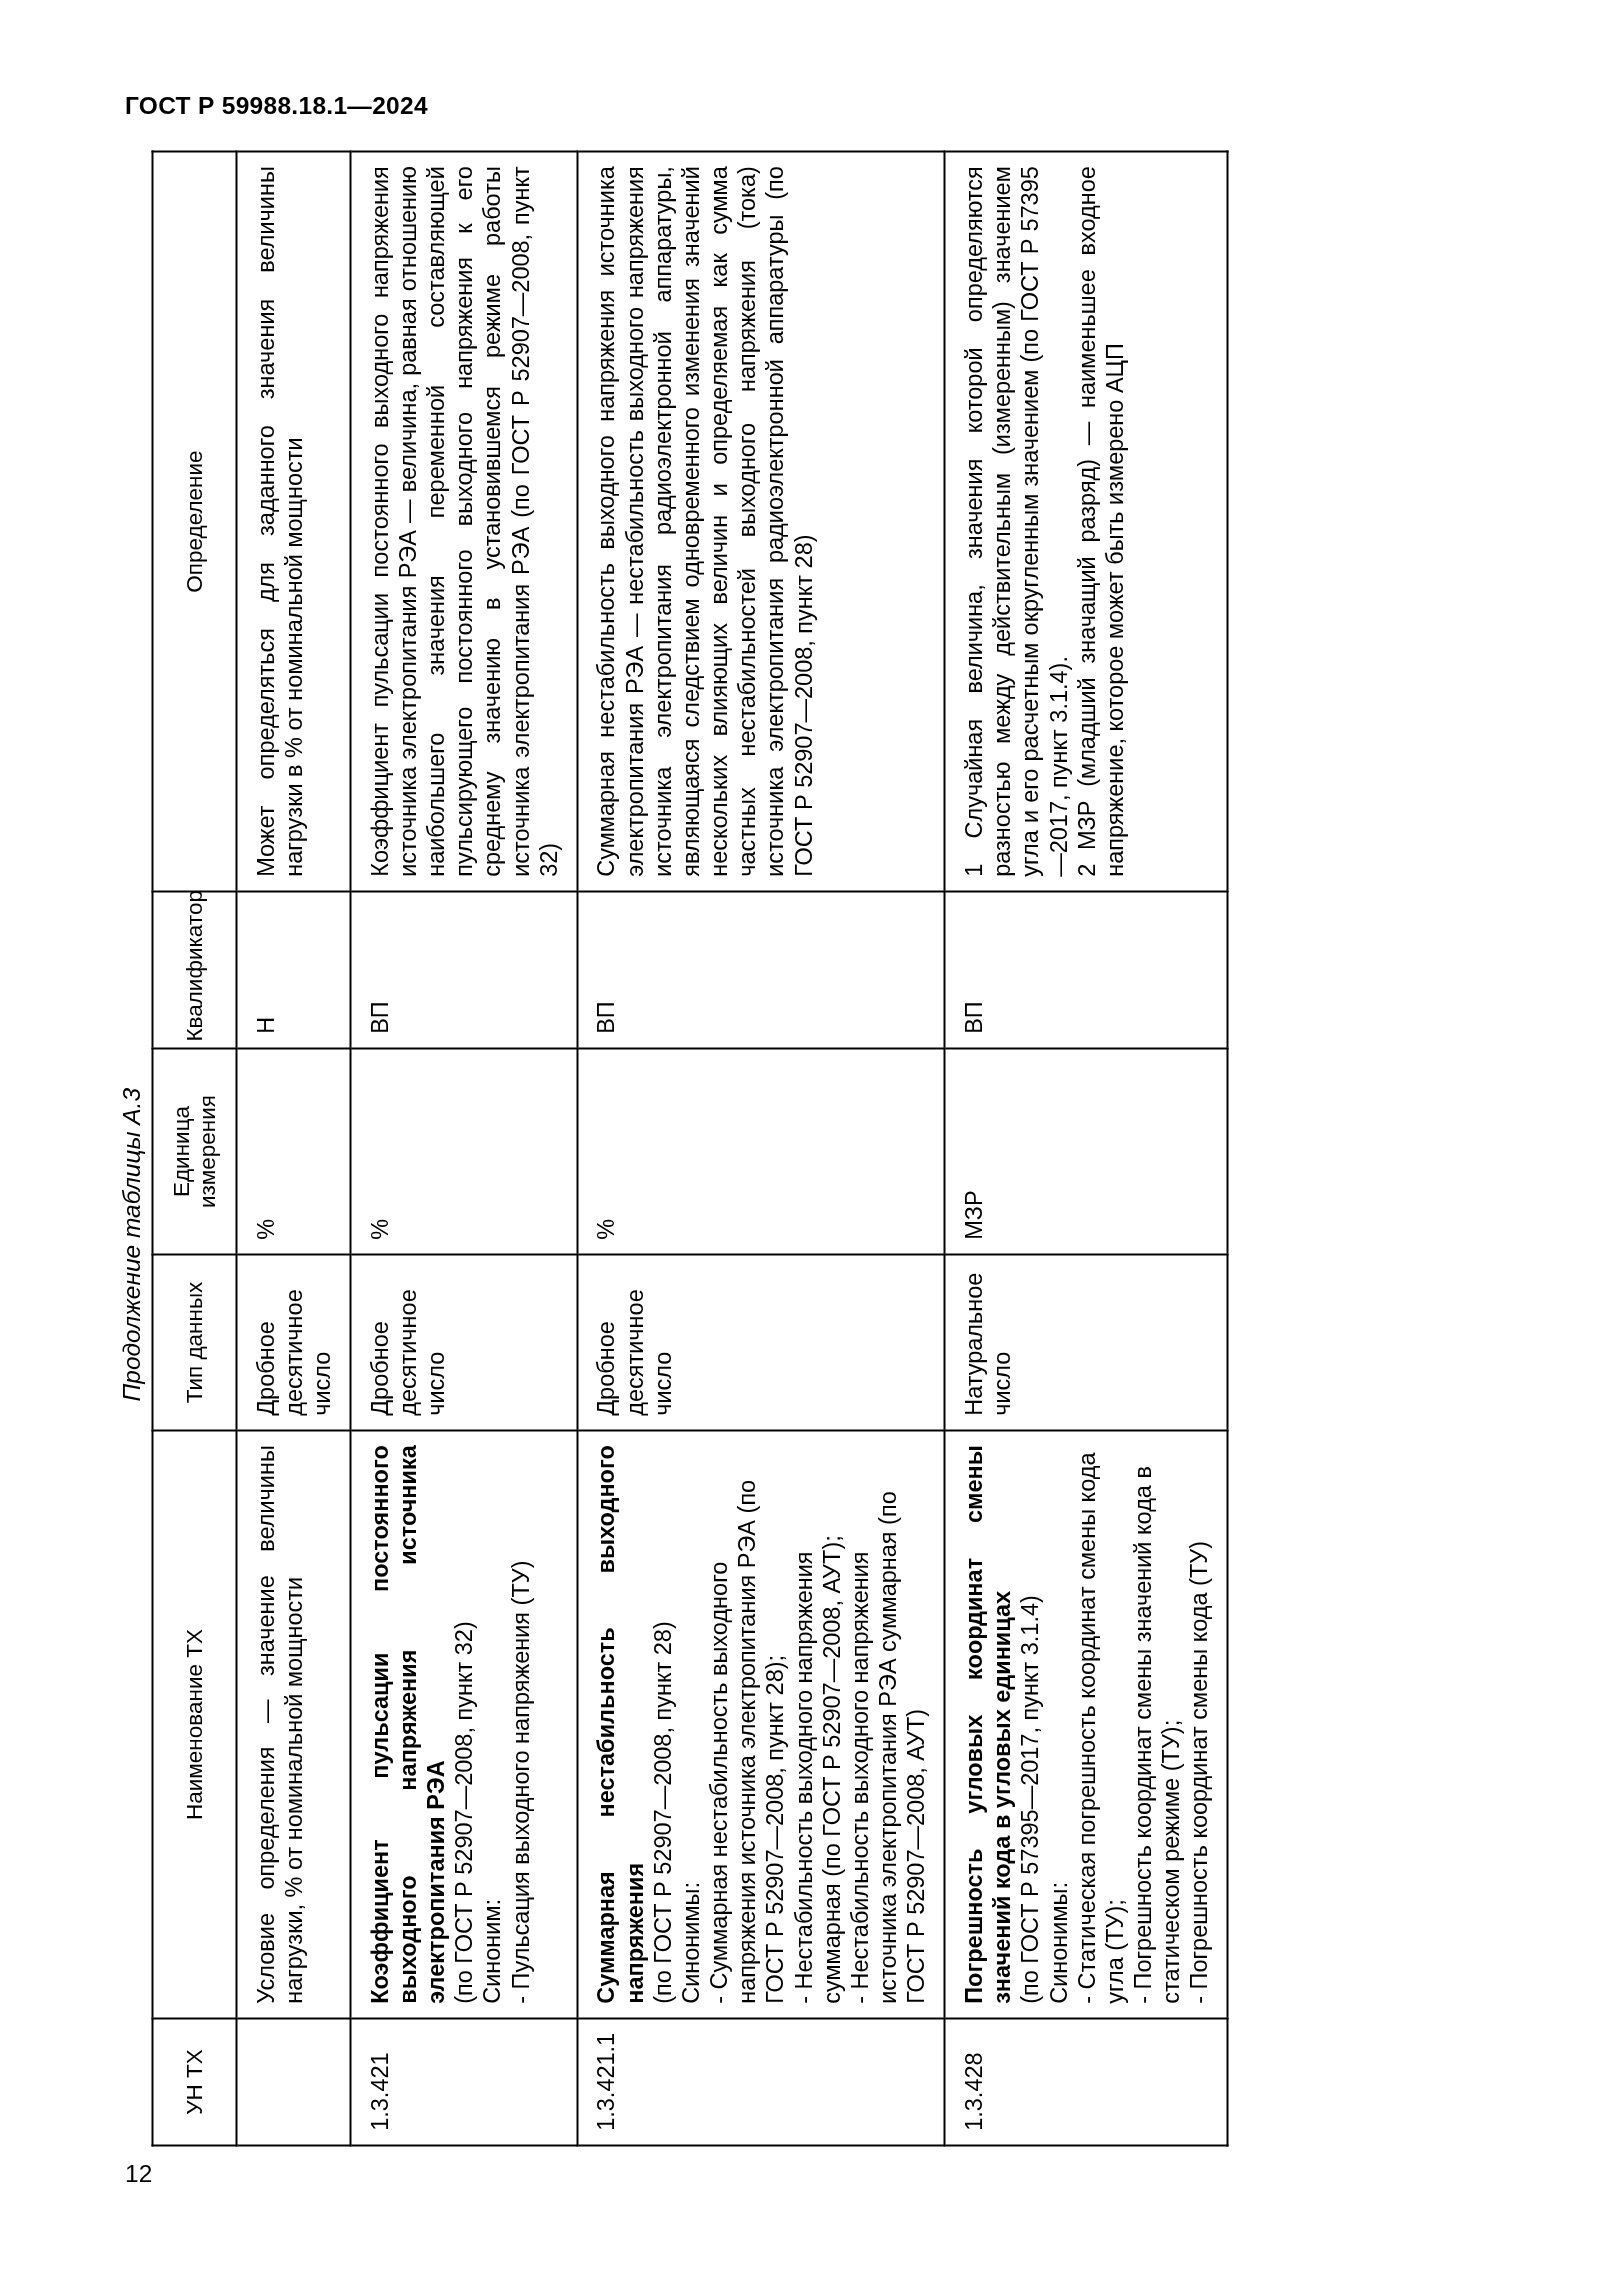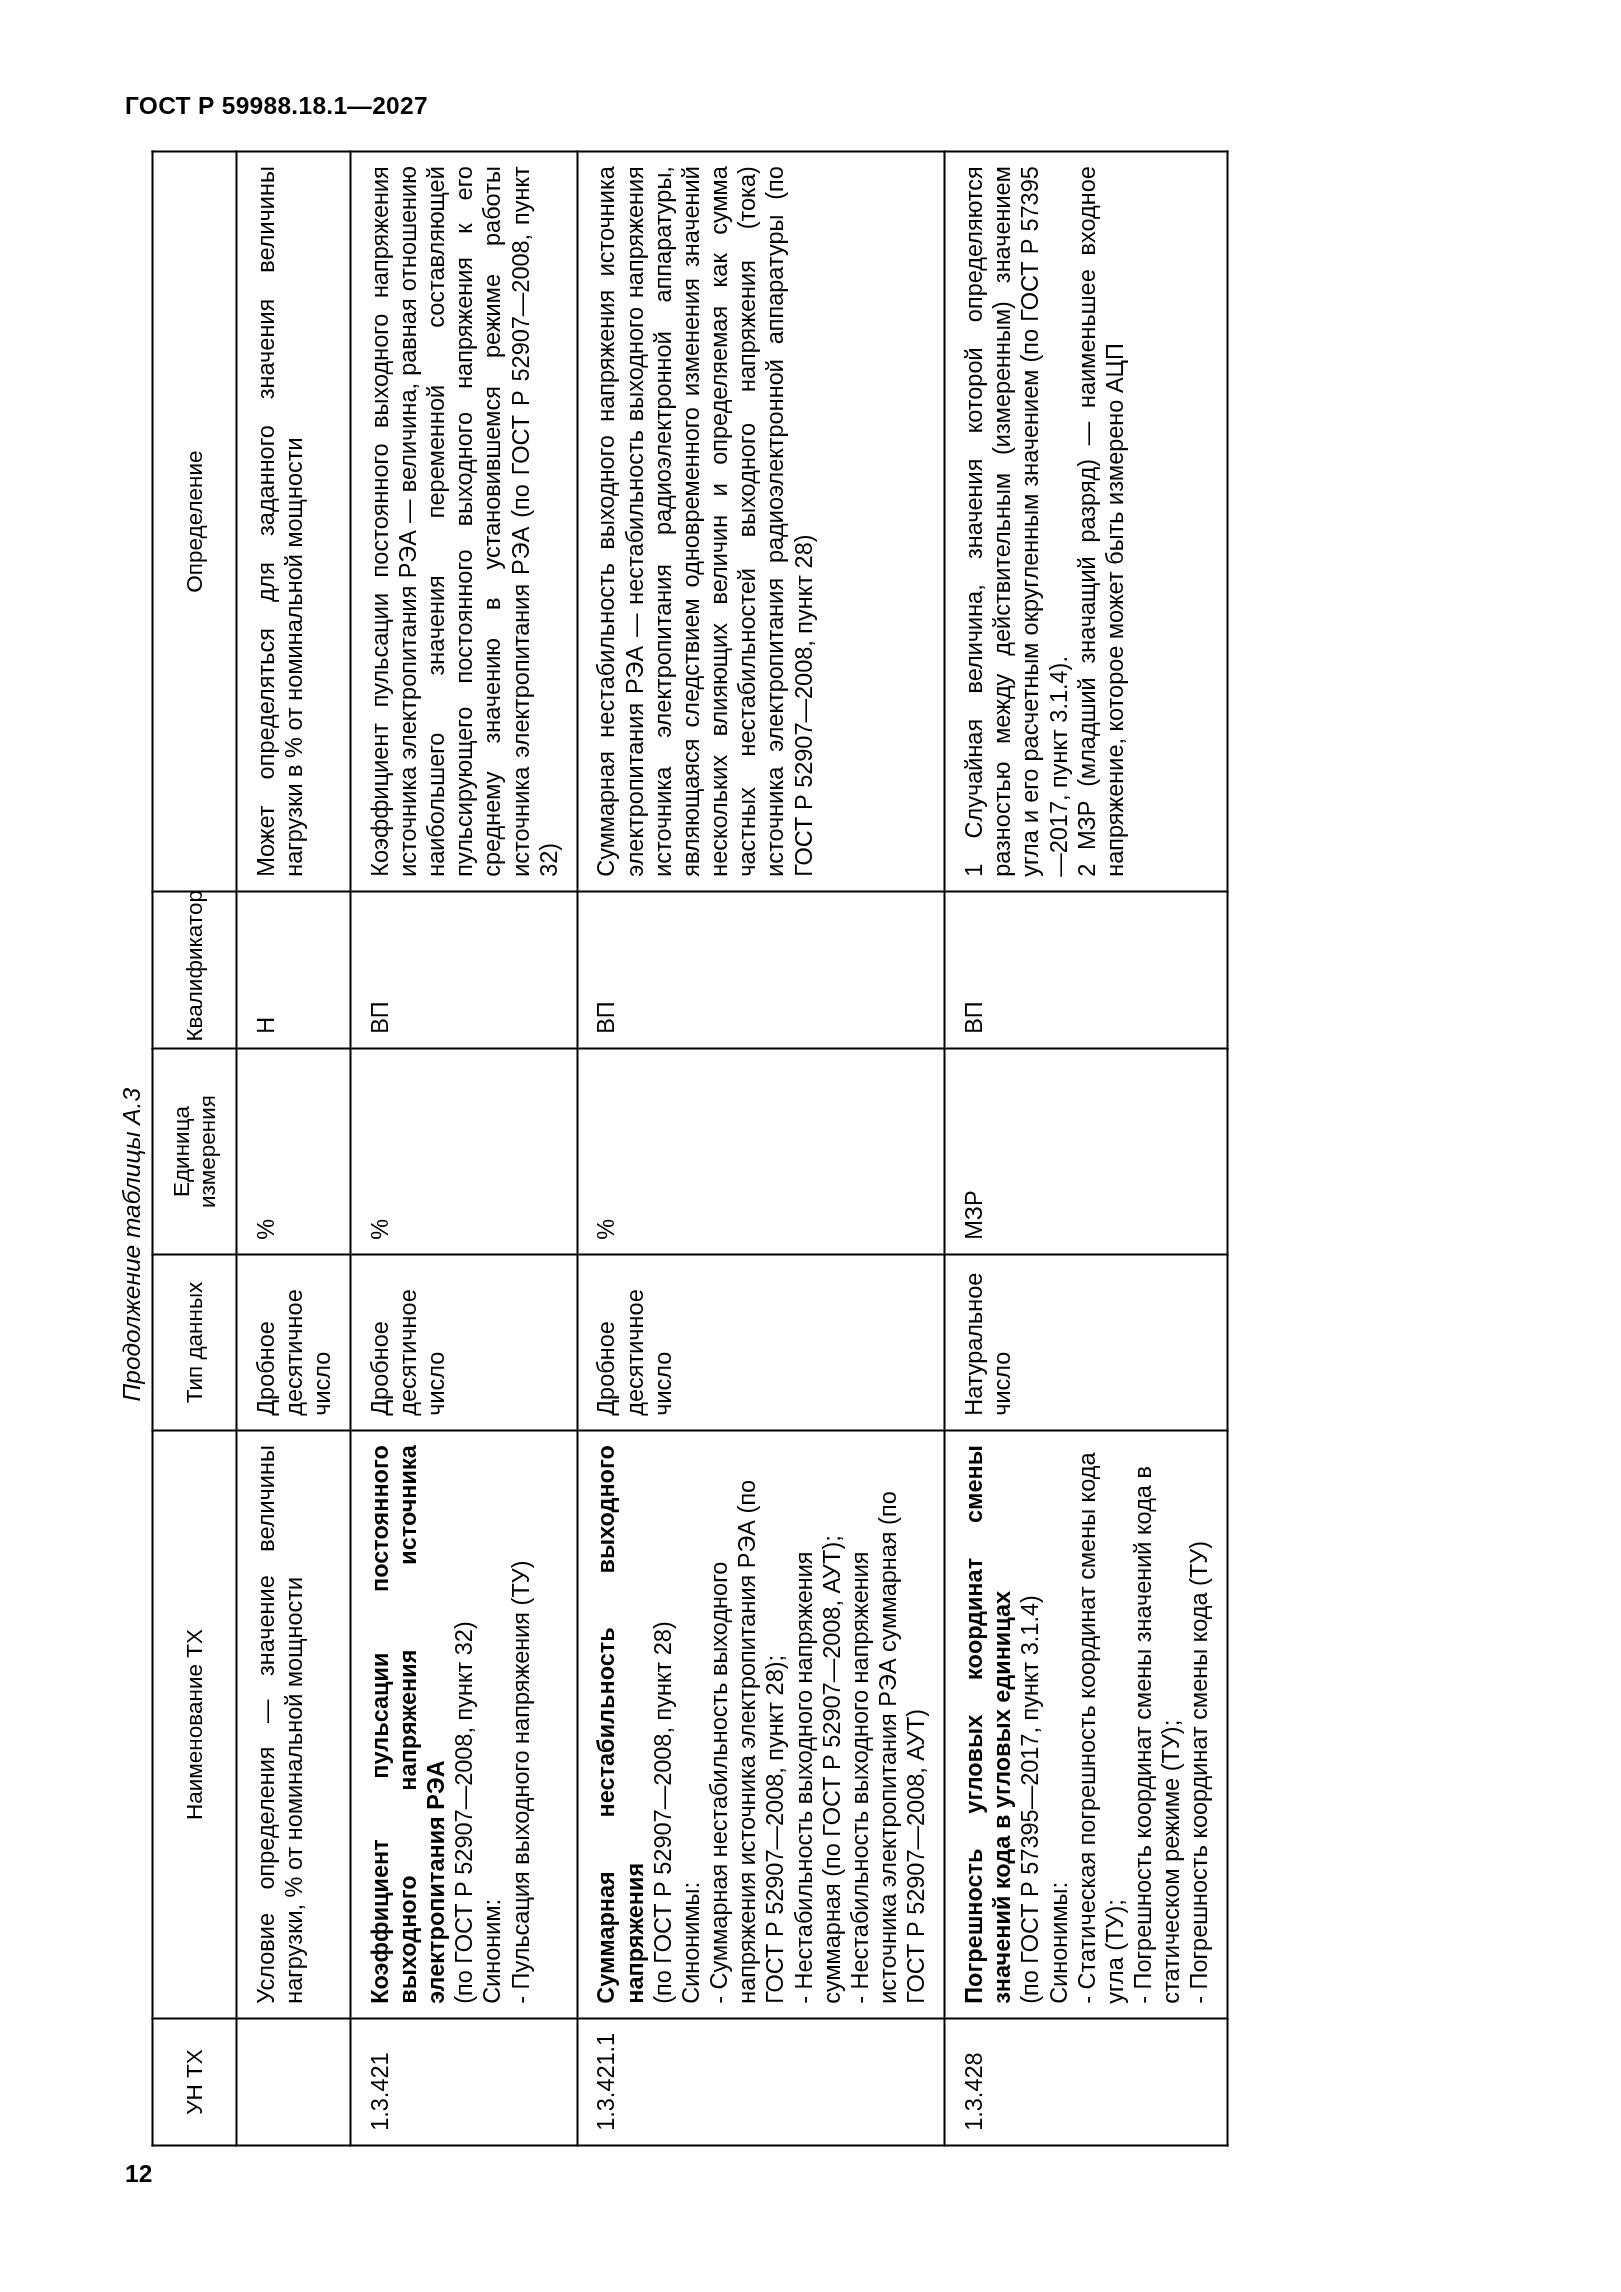--- a/index.html
+++ b/index.html
@@ -13,21 +13,20 @@
     color: #000;
   }
   .doc-header {
     position: absolute; left: 125px; top: 92px;
     font-size: 24.5px; font-weight: bold;
     letter-spacing: 0.3px;
   }
   .page-number {
     position: absolute; left: 125px; top: 2160px;
     font-size: 24.5px;
-    font-weight: bold;
   }
   
   .landscape {
     position: absolute;
     width: 1995px; height: 1078px;
     left: -350px; top: 610px;
     transform: rotate(-90deg);
   }
   .table-caption {
     font-size: 24.5px; font-style: italic;
@@ -62,21 +61,21 @@
   }
   td.cell-un { padding: 13.7px 7.8px; }
   .blk { display: block; }
   .bold { font-weight: bold; }
   .just { text-align: justify; }
   .pre { white-space: pre-line; }
 </style>
 </head>
 <body>
 
-<div class="doc-header">ГОСТ Р 59988.18.1—2027</div>
+<div class="doc-header">ГОСТ Р 59988.18.1—2024</div>
 
 <div class="landscape">
   <div class="table-caption">Продолжение таблицы А.3</div>
 
   <table class="gost">
     <colgroup>
       <col style="width:127px">
       <col style="width:588px">
       <col style="width:176px">
       <col style="width:206px">

